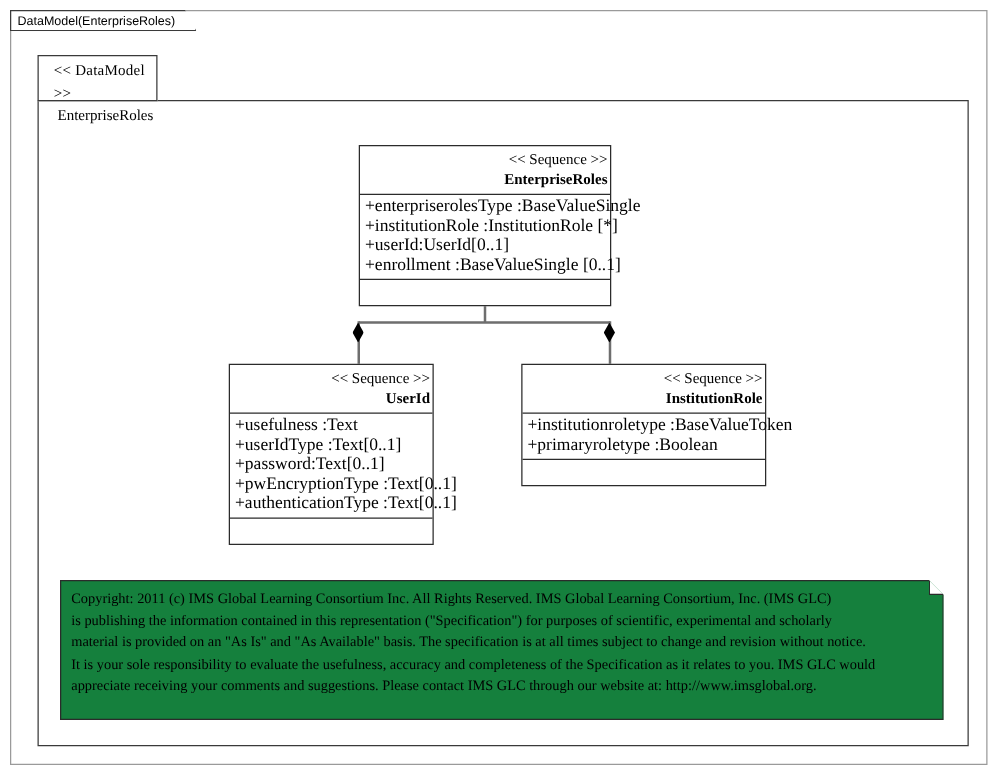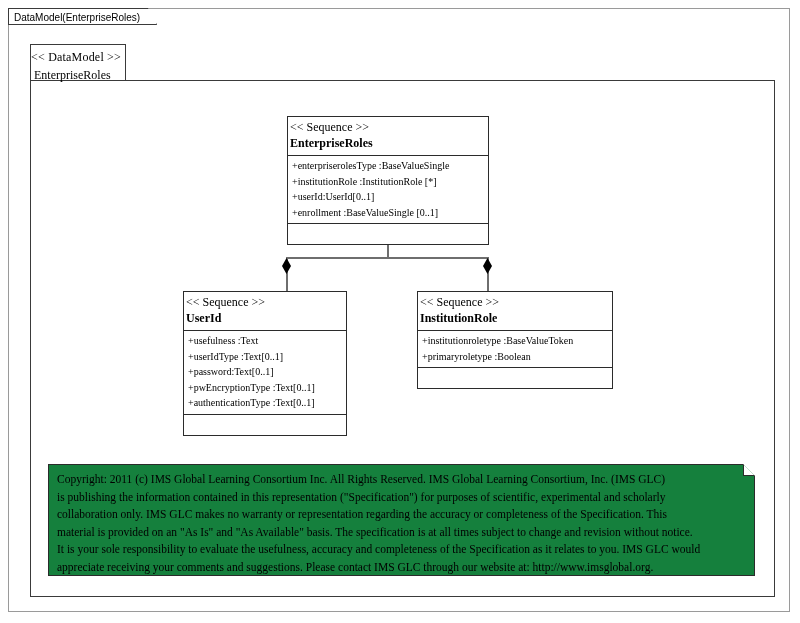--- a/index.html
+++ b/index.html
@@ -64,63 +64,63 @@
   }
   .package-tab {
     position: absolute;
     left: 30px;
     top: 44px;
     width: 96px;
     height: 37px;
     border: 1px solid #3a3a3a;
     box-sizing: border-box;
     background: #ffffff;
-    padding: 2px 0 0 0;
+    padding: 2px 0 0 12px;
   }
   .package-tab .stereotype {
     font-size: 12px;
     line-height: 16px;
     letter-spacing: 0.2px;
   }
   .package-tab .pkgname {
     font-size: 12px;
     line-height: 16px;
     padding-left: 3px;
   }
 
   
   .uml-class {
     position: absolute;
     border: 1px solid #2b2b2b;
     box-sizing: border-box;
     background: #ffffff;
   }
   .uml-head {
-    text-align: left;
+    text-align: right;
     padding: 3px 2px 4px 2px;
     border-bottom: 1px solid #2b2b2b;
   }
   .uml-head .stereotype {
     display: block;
     font-size: 12px;
     line-height: 15px;
   }
   .uml-head .classname {
     display: block;
     font-size: 12px;
     line-height: 16px;
     font-weight: bold;
   }
   .uml-attrs {
     padding: 2px 0 3px 0;
     border-bottom: 1px solid #2b2b2b;
   }
   .uml-attrs .attr {
     display: block;
-    font-size: 10px;
+    font-size: 14px;
     line-height: 15.5px;
     padding-left: 4px;
     white-space: nowrap;
   }
   .uml-ops {
     height: 20px;
   }
 
   
   #class-enterpriseroles { left: 287px; top: 116px; width: 202px; }
@@ -235,20 +235,19 @@
     <div class="uml-attrs">
       <span class="attr">+institutionroletype   :BaseValueToken</span>
       <span class="attr">+primaryroletype  :Boolean</span>
     </div>
     <div class="uml-ops"></div>
   </div>
 
   <div class="note">
     <span class="note-line">Copyright: 2011 (c) IMS Global Learning Consortium Inc.  All Rights Reserved.  IMS Global Learning Consortium, Inc. (IMS GLC)</span>
     <span class="note-line">is publishing the information contained in this representation ("Specification") for purposes of scientific, experimental and scholarly</span>
-    <span class="note-line">collaboration only.  IMS GLC makes no warranty or representation regarding the accuracy or completeness of the Specification.  This</span>
     <span class="note-line">material is provided on an "As Is" and "As Available" basis.  The specification is at all times subject to change and revision without notice.</span>
     <span class="note-line">It is your sole responsibility to evaluate the usefulness, accuracy and completeness of the Specification as it relates to you.  IMS GLC would</span>
     <span class="note-line">appreciate receiving your comments and suggestions.  Please contact IMS GLC through our website at: http://www.imsglobal.org.</span>
   </div>
   <div class="note-fold" style="position:absolute; left:743px; top:464px;"></div>
 
 </div>
 
 </body></html>

